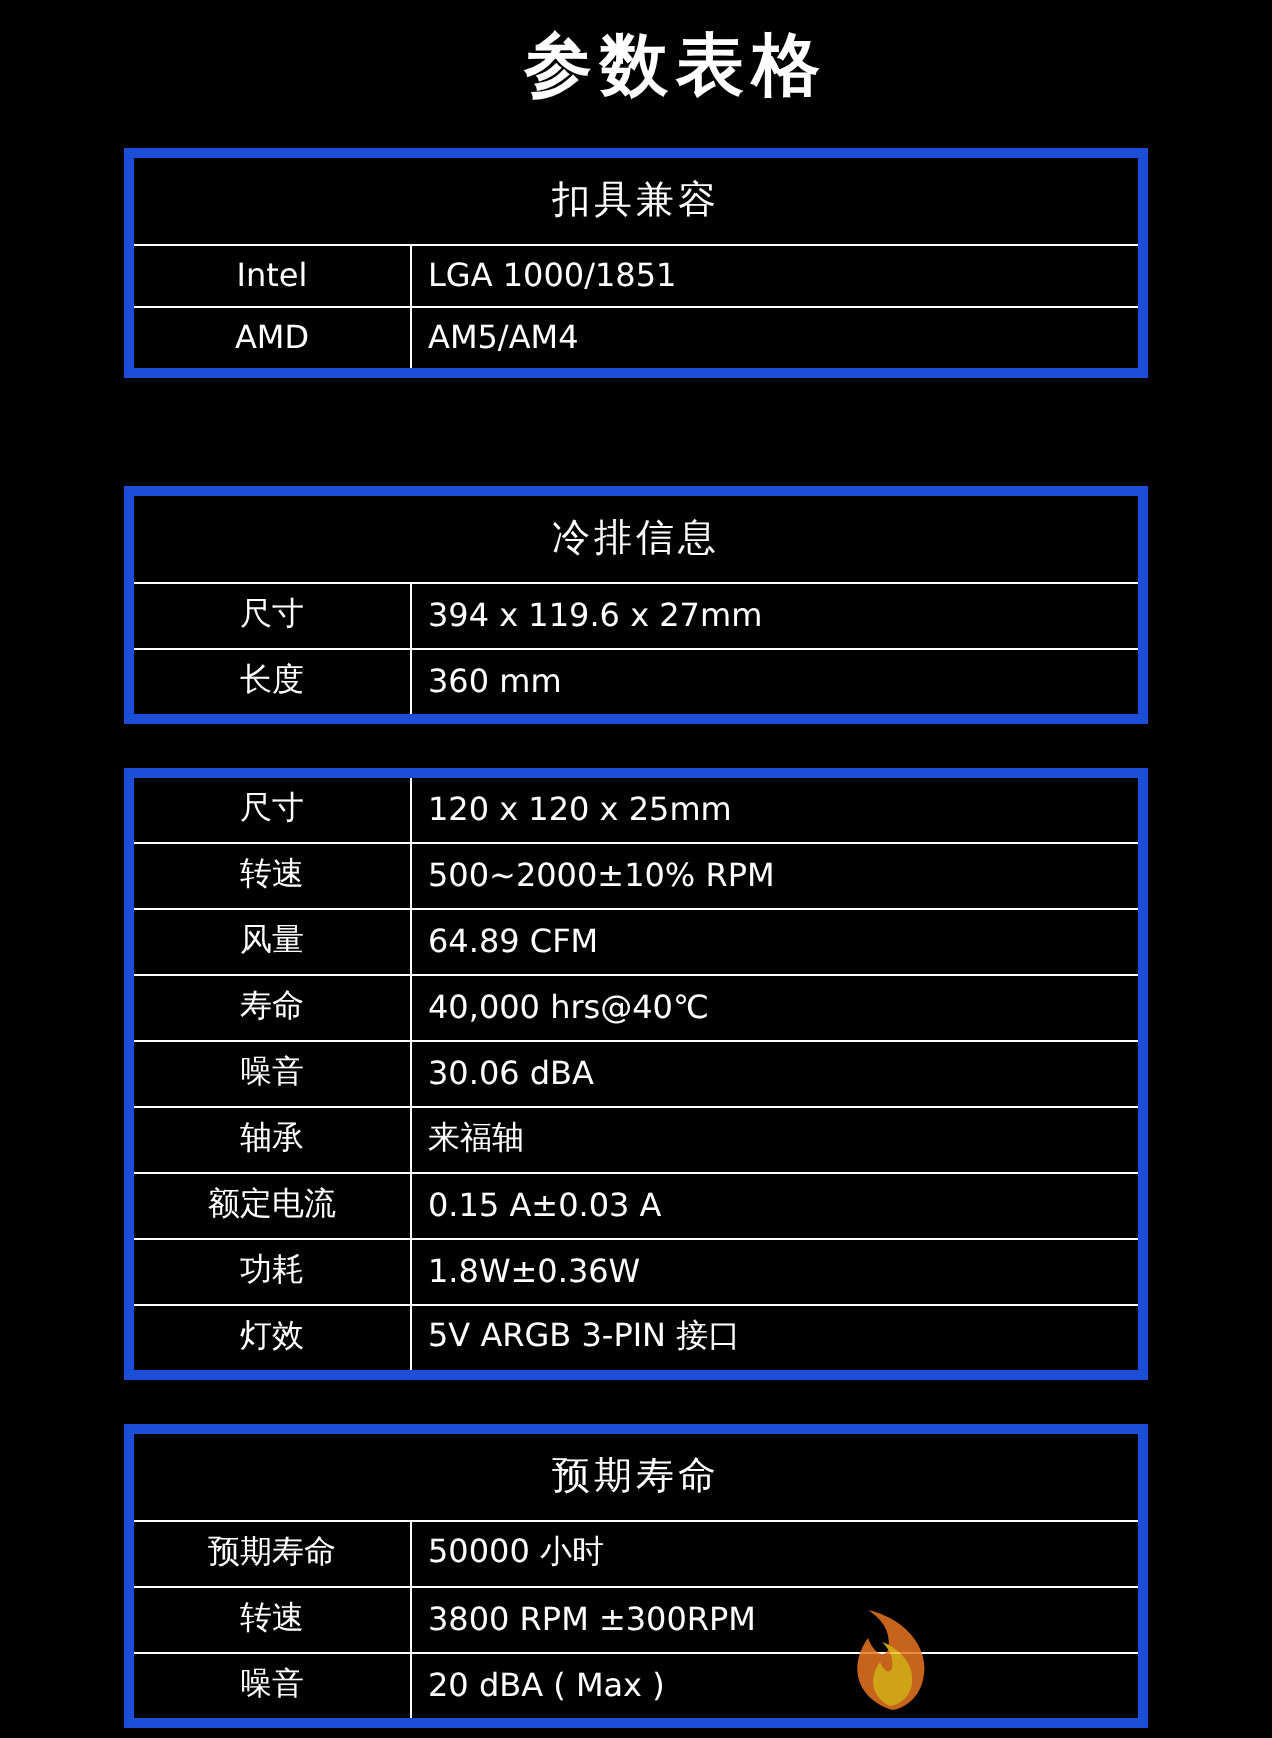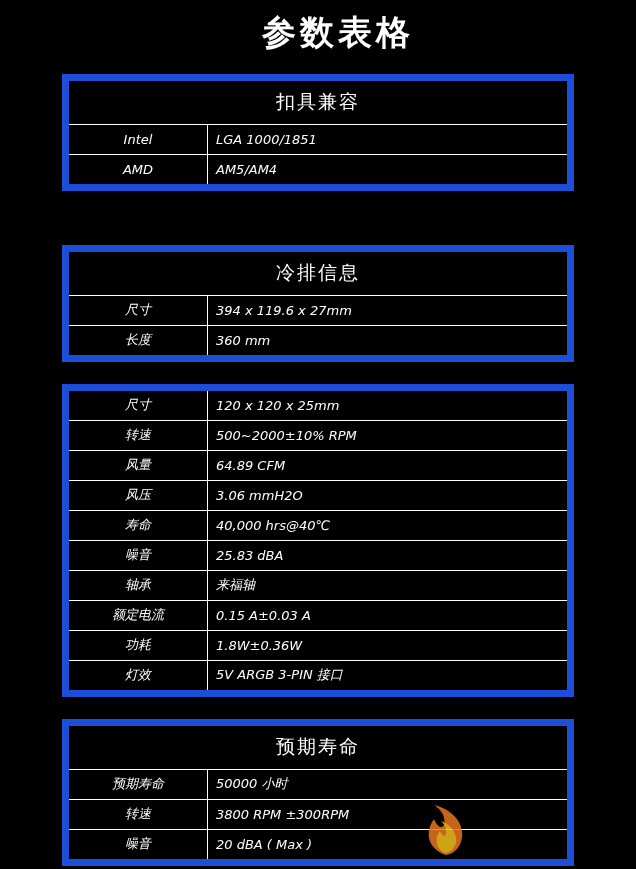--- a/index.html
+++ b/index.html
@@ -21,43 +21,42 @@
     font-weight: bold;
     letter-spacing: 4px;
     color: #ffffff;
     margin: 10px 0 18px 0;
     font-family: "DejaVu Sans", sans-serif;
     padding-left: 40px;
   }
   .section {
     width: 512px;
     margin: 0 auto 22px auto;
-    border: 7px solid #1d4ed8;
+    border: 5px solid #1d4ed8;
     box-sizing: border-box;
   }
   .section-header {
     text-align: center;
     font-size: 19px;
     padding: 8px 0 9px 0;
     border-bottom: 1px solid #ffffff;
     letter-spacing: 2px;
     font-family: "DejaVu Sans", sans-serif;
   }
   table.spec {
     width: 100%;
     border-collapse: collapse;
     table-layout: fixed;
   }
   table.spec td {
     border-top: 1px solid #ffffff;
     padding: 5px 8px 6px 8px;
-    font-size: 13px;
+    font-size: 16px;
     vertical-align: middle;
     height: 18px;
-    font-style: italic;
   }
   table.spec tr:first-child td {
     border-top: none;
   }
   td.label {
     width: 122px;
     text-align: center;
     border-right: 1px solid #ffffff;
     font-family: "DejaVu Sans", sans-serif;
     font-size: 13.5px;
@@ -145,30 +144,26 @@
     </tr>
     <tr>
       <td class="label">转速</td>
       <td class="value">500~2000±10% RPM</td>
     </tr>
     <tr>
       <td class="label">风量</td>
       <td class="value">64.89 CFM</td>
     </tr>
     <tr>
-      <td class="label">风压</td>
-      <td class="value">3.06 mmH2O</td>
-    </tr>
-    <tr>
       <td class="label">寿命</td>
       <td class="value">40,000 hrs@40℃</td>
     </tr>
     <tr>
       <td class="label">噪音</td>
-      <td class="value">25.83 dBA</td>
+      <td class="value">30.06 dBA</td>
     </tr>
     <tr>
       <td class="label">轴承</td>
       <td class="value">来福轴</td>
     </tr>
     <tr>
       <td class="label">额定电流</td>
       <td class="value">0.15 A±0.03 A</td>
     </tr>
     <tr>

